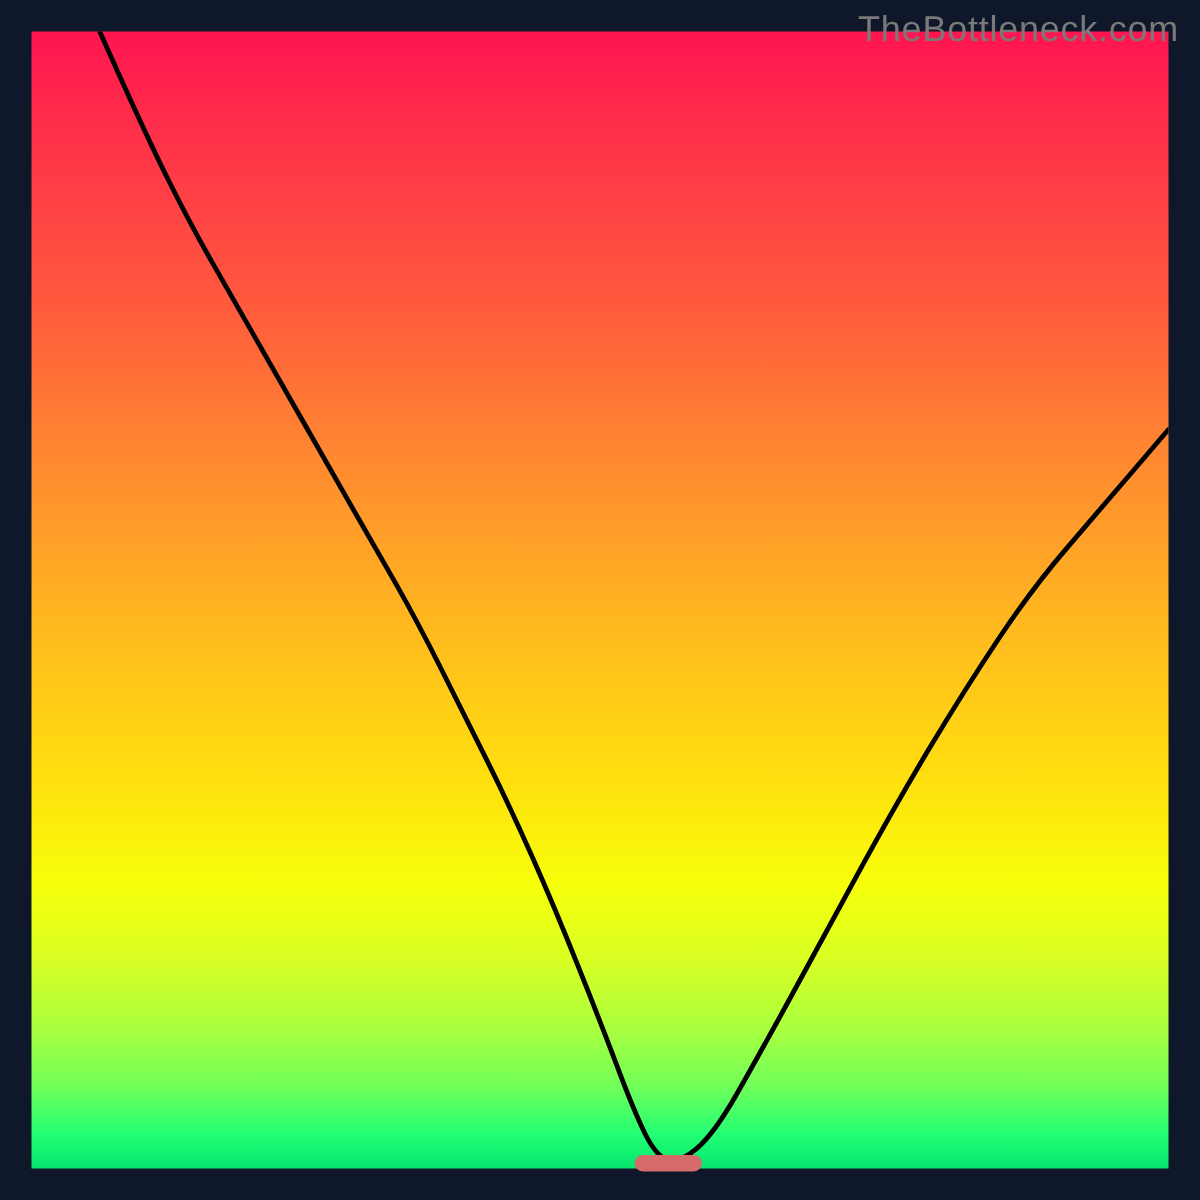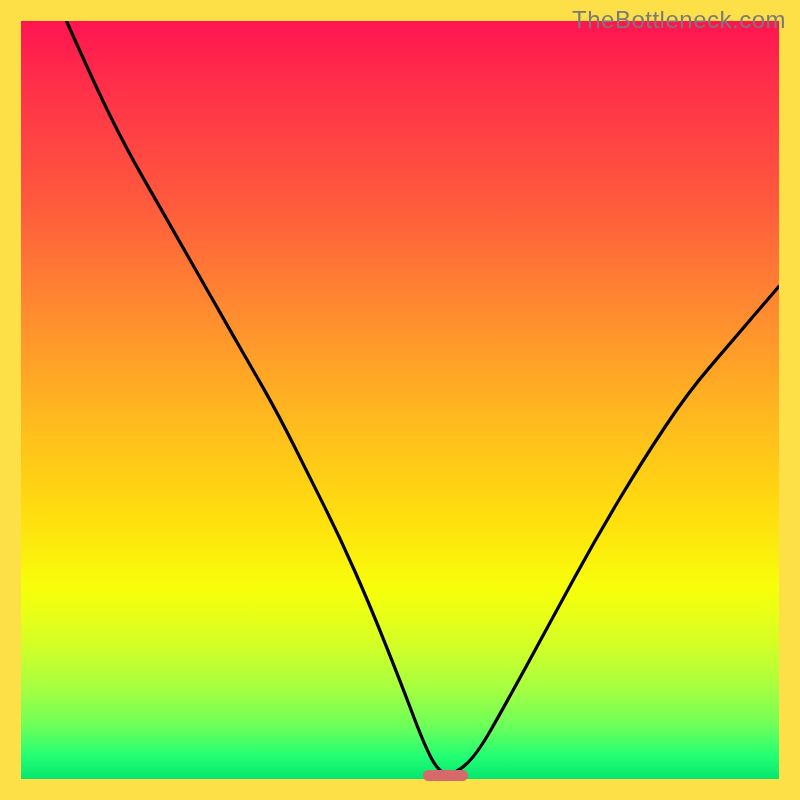--- a/index.html
+++ b/index.html
@@ -8,21 +8,21 @@
     width: 800px;
     height: 800px;
     overflow: hidden;
     background: #000;
     font-family: Arial, Helvetica, sans-serif;
   }
   .frame {
     position: relative;
     width: 800px;
     height: 800px;
-    background: #fde047;
+    background: #0f172a;
   }
   .watermark {
     position: absolute;
     top: 6px;
     right: 14px;
     color: #7a7a7a;
     font-size: 24px;
     font-weight: 500;
     letter-spacing: 0.5px;
     z-index: 20;

